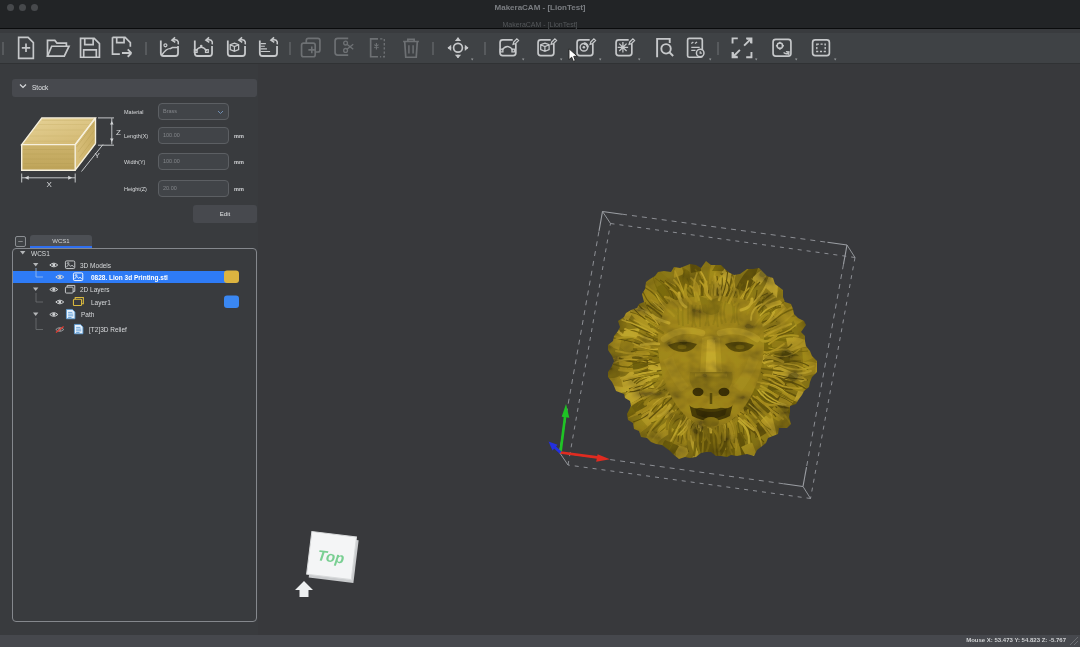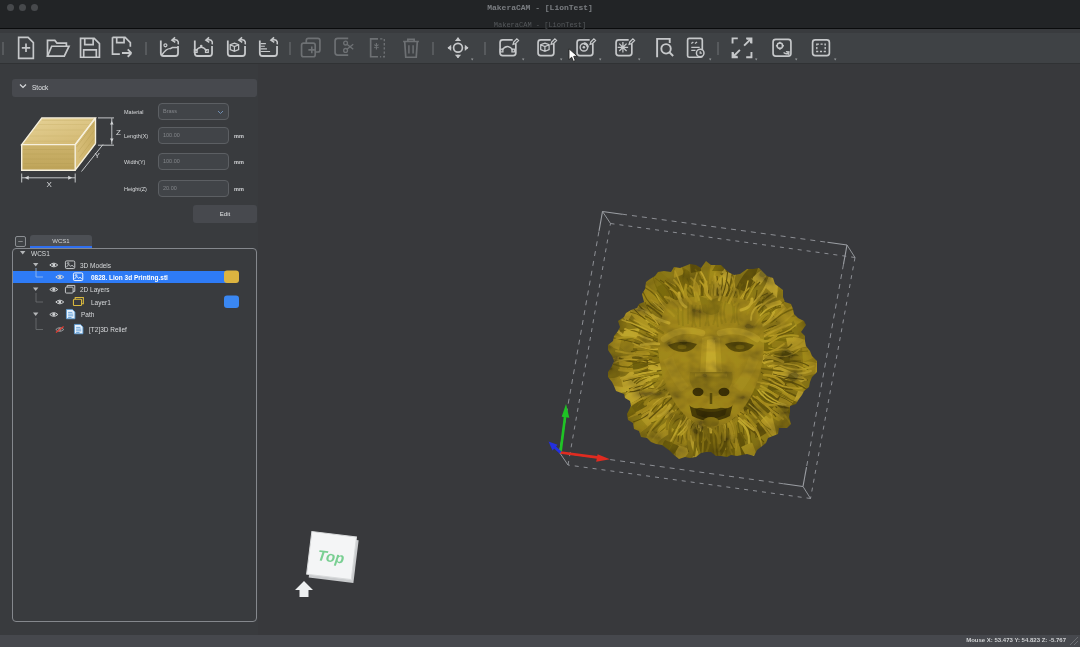--- a/index.html
+++ b/index.html
@@ -1,16 +1,16 @@
 <!DOCTYPE html>
 <html><head><meta charset="utf-8">
 <style>
 * { margin:0; padding:0; box-sizing:border-box; }
 html,body { width:1080px; height:647px; overflow:hidden; background:#393b3e; font-family:"Liberation Sans", sans-serif; }
-#titlebar { position:absolute; left:0; top:0; width:1080px; height:29px; background:#222426; border-bottom:1px solid #0a0b0c;font-family:Liberation Mono, monospace; }
+#titlebar { position:absolute; left:0; top:0; width:1080px; height:29px; background:#222426; border-bottom:1px solid #0a0b0c; }
 .tl { position:absolute; top:4px; width:7px; height:7px; border-radius:50%; background:#47494c; }
 #apptitle { position:absolute; top:3px; width:100%; text-align:center; font-size:8px; font-weight:bold; color:#7b7e82; }
 #apptitle2 { position:absolute; top:21px; width:100%; text-align:center; font-size:7px; color:#55585b; }
 #leftpanel { position:absolute; left:0; top:64px; width:258px; height:571px; background:#393b3e; }
 .hdr { position:absolute; left:12px; width:245px; height:18px; background:#47494e; border-radius:3px; color:#e2e4e6; font-size:6.5px; line-height:18px; }
 .lbl { position:absolute; font-size:5.5px; color:#d8dadc; }
 .inp { position:absolute; left:158px; width:71px; height:17px; background:#414448; border:1px solid #5c5f63; border-radius:4px; font-size:5.5px; color:#83868a; line-height:15px; padding-left:4px; }
 .mm { position:absolute; left:234px; font-size:5.5px; font-weight:bold; color:#d4d6d8; }
 #editbtn { position:absolute; left:193px; top:205px; width:64px; height:18px; background:#47494e; border-radius:3px; color:#e2e4e6; font-size:6px; text-align:center; line-height:18px; }
 #minusbox { position:absolute; left:15px; top:236px; width:11px; height:11px; border:1px solid #8b8e92; border-radius:2px; color:#c6c8ca; font-size:8px; line-height:8px; text-align:center; background:#3f4245;}

